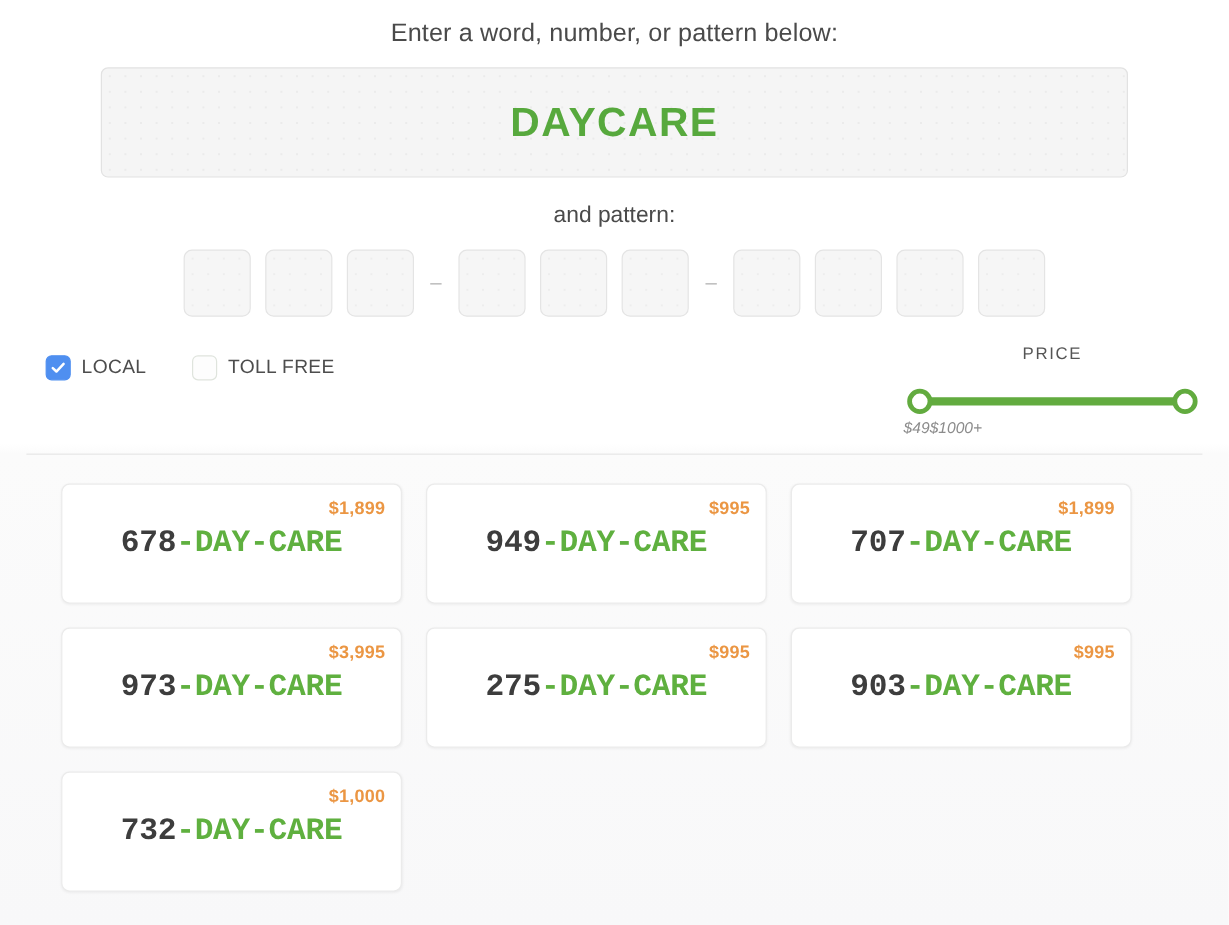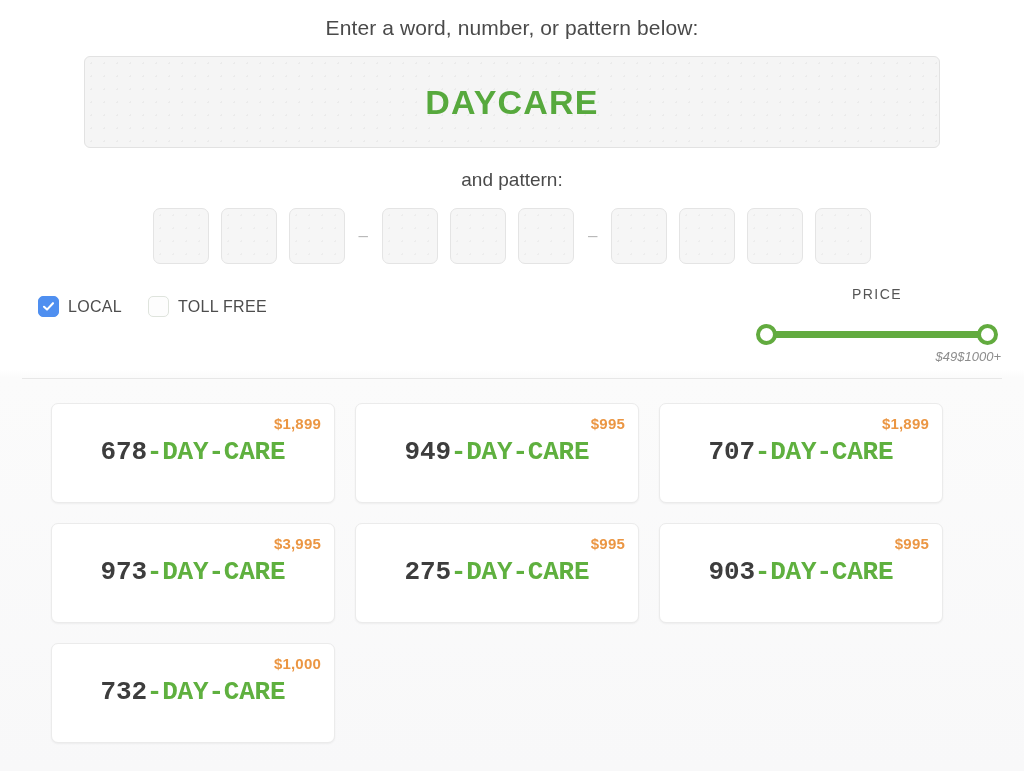--- a/index.html
+++ b/index.html
@@ -115,21 +115,21 @@
     margin-top: 22px;
     display: flex;
     align-items: flex-start;
     justify-content: space-between;
     padding: 0 22px 0 38px;
   }
 
   .checkbox-group {
     display: flex;
     align-items: center;
-    gap: 26px;
+    gap: 38px;
     padding-top: 10px;
   }
 
   .check-item {
     display: flex;
     align-items: center;
     gap: 9px;
     cursor: pointer;
   }
 
@@ -196,21 +196,21 @@
     border-radius: 50%;
     background: #ffffff;
     border: 4px solid #62ab3f;
     cursor: pointer;
   }
   .handle.left  { left: 0; }
   .handle.right { right: 0; }
 
   .price-ends {
     display: flex;
-    justify-content: flex-end;
+    justify-content: flex-start;
     margin-top: 4px;
     padding: 0 1px;
   }
 
   .price-end {
     font-size: 13px;
     font-style: italic;
     color: #8c8c8c;
   }
 

